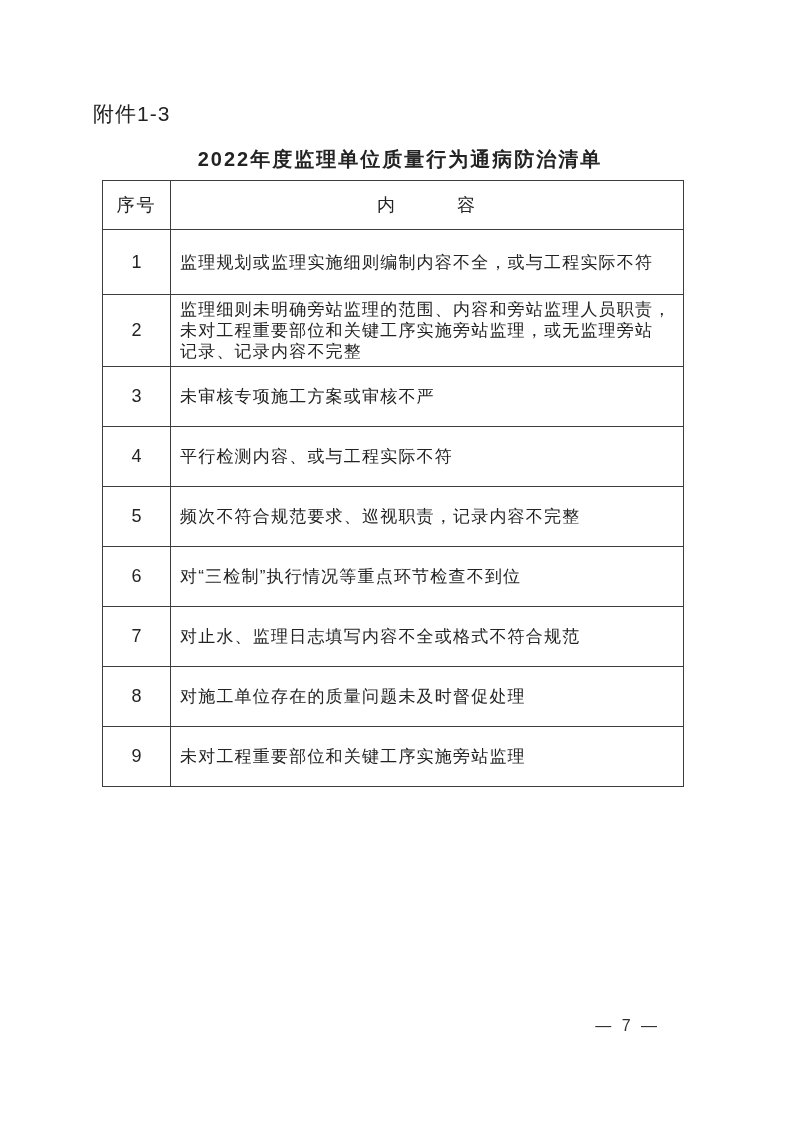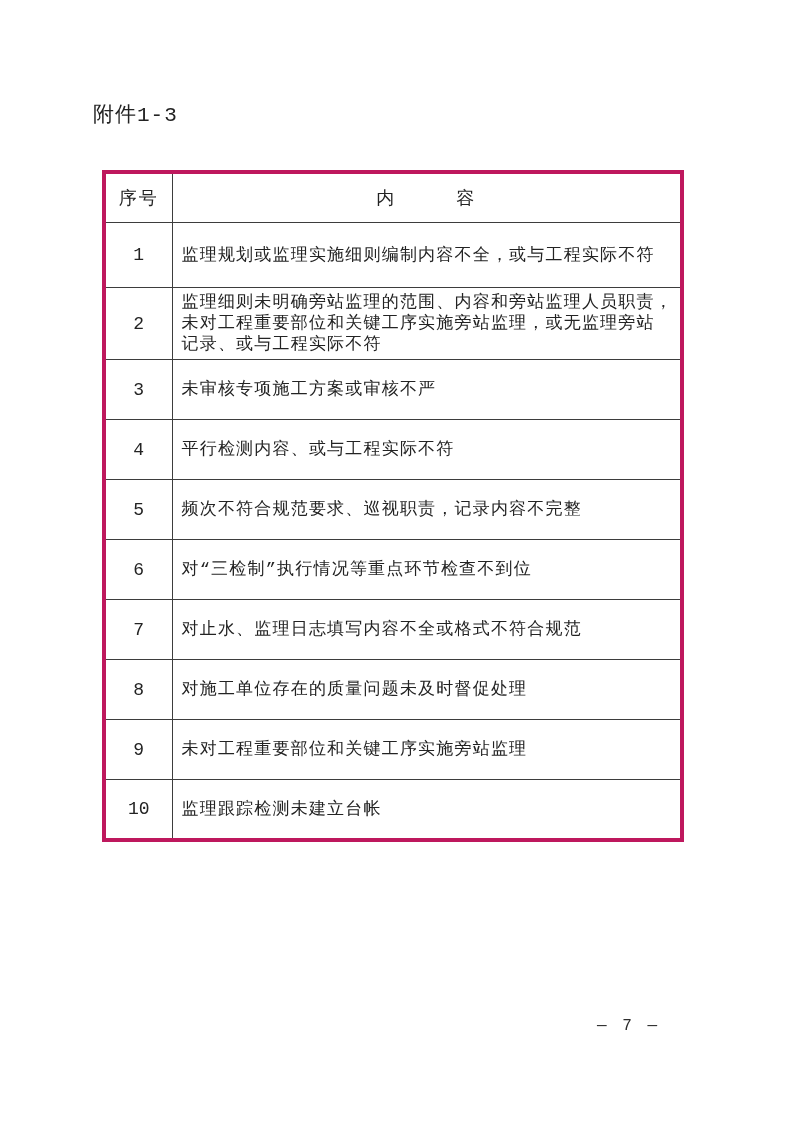--- a/index.html
+++ b/index.html
@@ -5,21 +5,21 @@
   html, body {
     margin: 0;
     padding: 0;
     background: #ffffff;
   }
   .page {
     position: relative;
     width: 800px;
     height: 1131px;
     background: #ffffff;
-    font-family: Liberation Mono, monospace;
+    font-family: Liberation Sans, sans-serif;
     color: #232323;
     overflow: hidden;
   }
   .attachment-label {
     position: absolute;
     left: 93px;
     top: 100px;
     font-size: 21px;
     letter-spacing: 1px;
   }
@@ -30,25 +30,25 @@
     width: 100%;
     margin: 0;
     text-align: center;
     font-size: 20px;
     font-weight: bold;
     letter-spacing: 2px;
   }
   table.defect-table {
     position: absolute;
     left: 102px;
-    top: 170px;
+    top: 180px;
     width: 582px;
     border-collapse: collapse;
     table-layout: fixed;
-    border: 4px solid #be185d;
+    border: 1px solid #be185d;
   }
   .defect-table th,
   .defect-table td {
     border: 1.5px solid #3d3d3d;
   }
   .defect-table col.col-no { width: 68px; }
   .defect-table th {
     height: 46px;
     font-weight: normal;
     font-size: 18px;
@@ -83,20 +83,21 @@
     color: #2e2e2e;
   }
 </style>
 </head>
 <body>
 
 <div class="page">
 
   <div class="attachment-label">附件1-3</div>
 
+  <h1 class="doc-title">2022年度监理单位质量行为通病防治清单</h1>
 
   <table class="defect-table">
     <colgroup>
       <col class="col-no">
       <col class="col-content">
     </colgroup>
     <thead>
       <tr>
         <th>序号</th>
         <th>内　　　容</th>
@@ -105,21 +106,21 @@
     <tbody id="table-body">
   <tr>
     <td class="cell-no">1</td>
     <td class="cell-content">监理规划或监理实施细则编制内容不全，或与工程实际不符</td>
   </tr>
 
   <tr>
     <td class="cell-no">2</td>
     <td class="cell-content">监理细则未明确旁站监理的范围、内容和旁站监理人员职责，
 未对工程重要部位和关键工序实施旁站监理，或无监理旁站
-记录、或与工程实际不符</td>
+记录、记录内容不完整</td>
   </tr>
 
   <tr>
     <td class="cell-no">3</td>
     <td class="cell-content">未审核专项施工方案或审核不严</td>
   </tr>
 
   <tr>
     <td class="cell-no">4</td>
     <td class="cell-content">平行检测内容、或与工程实际不符</td>
@@ -143,22 +144,18 @@
   <tr>
     <td class="cell-no">8</td>
     <td class="cell-content">对施工单位存在的质量问题未及时督促处理</td>
   </tr>
 
   <tr>
     <td class="cell-no">9</td>
     <td class="cell-content">未对工程重要部位和关键工序实施旁站监理</td>
   </tr>
 
-  <tr>
-    <td class="cell-no">10</td>
-    <td class="cell-content">监理跟踪检测未建立台帐</td>
-  </tr>
 </tbody>
   </table>
 
   <div class="page-number">— 7 —</div>
 
 </div>
 
 </body></html>

